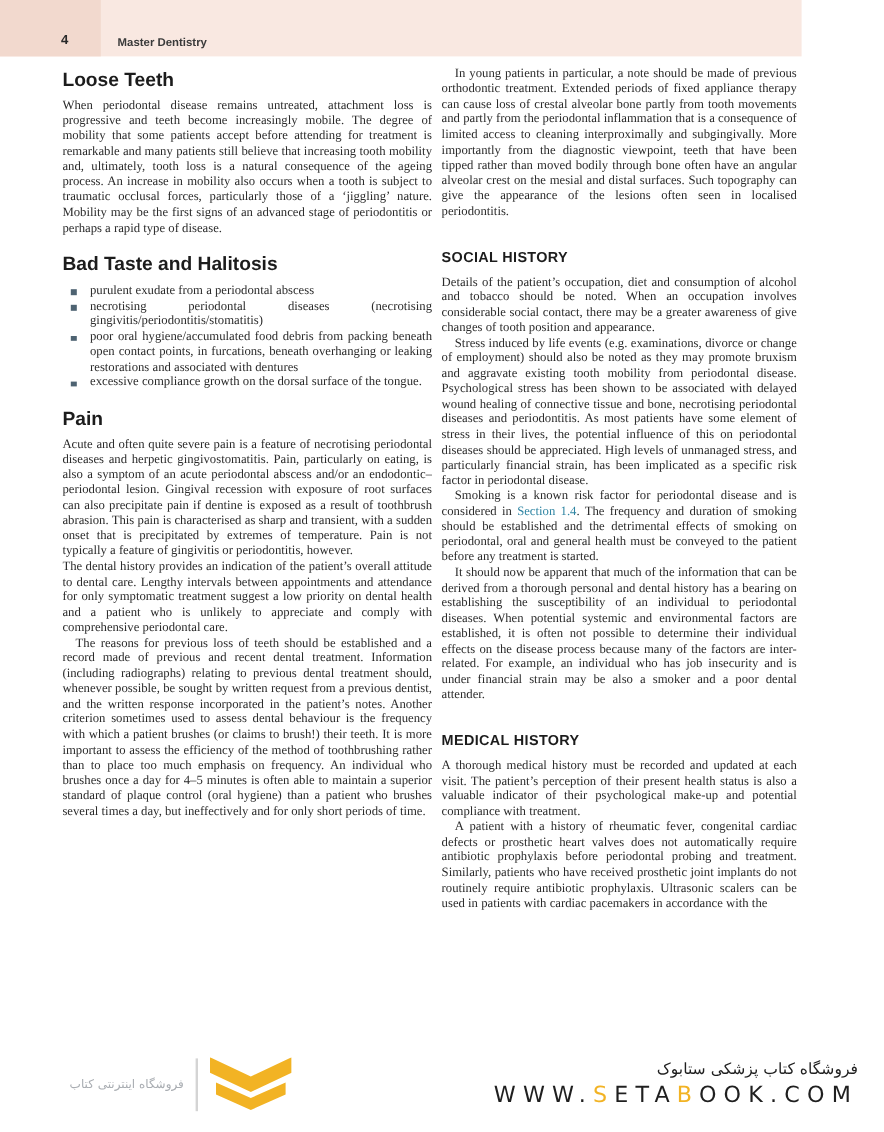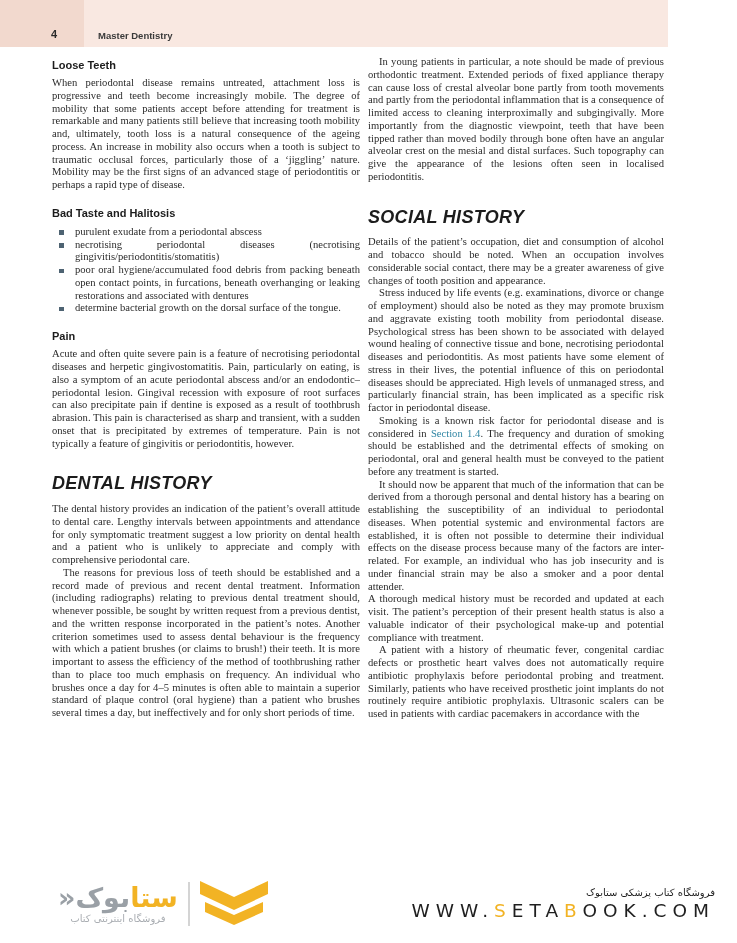--- a/index.html
+++ b/index.html
@@ -27,29 +27,29 @@
     font-size:9.5px; color:#3a3a3a; line-height:1;
   }
   
   .col {
     position:absolute; top:56px; height:818px; overflow:hidden;
     font-size:10.6px; line-height:12.75px; text-align:justify;
   }
   .col-left  { left:52px;  width:308px; }
   .col-right { left:368px; width:296px; }
   h3.sub {
-    font-family:"Liberation Sans", sans-serif; font-size:11px;
+    font-family:"Liberation Sans", sans-serif; font-size:16px;
     font-weight:bold; color:#1c1c1c; margin:15px 0 6px 0; text-align:left;
     line-height:1.1;
   }
   .col h3.sub:first-child { margin-top:3px; }
   h2.sect {
-    font-family:"Liberation Sans", sans-serif; font-size:18px;
+    font-family:"Liberation Sans", sans-serif; font-size:12px;
     font-weight:bold; color:#1c1c1c; letter-spacing:0.3px;
-    margin:24px 0 9px 0; text-align:left; line-height:1.1;font-style:italic;
+    margin:24px 0 9px 0; text-align:left; line-height:1.1;
   }
   p { margin:0; }
   p.indent { text-indent:11px; }
   ul.sq { list-style:none; margin:7px 0 0 0; padding:0; }
   ul.sq li { position:relative; padding-left:23px; margin:0; }
   ul.sq li::before {
     content:""; position:absolute; left:7px; top:4.5px;
     width:4.5px; height:4.5px; background:#4e6372;
   }
   .xlink { color:#2f85a3; }
@@ -69,21 +69,21 @@
   .wm-accent { color:#f2b324; }
   .wm-gray   { color:#9aa0a6; }
   .logo-tagline {
     direction:rtl; font-family:"DejaVu Sans", sans-serif;
     font-size:10px; color:#a9adb2; margin-top:1px;
   }
   .logo-divider { width:2px; height:44px; background:#d4d4d4; }
   .site-group { text-align:right; }
   .store-line {
     direction:rtl; font-family:"DejaVu Sans", sans-serif;
-    font-size:10px; color:#1f1f1f; line-height:1.3;
+    font-size:13px; color:#1f1f1f; line-height:1.3;
   }
   .site-url {
     font-family:"DejaVu Sans", sans-serif; font-weight:normal;
     font-size:18.5px; letter-spacing:6px; color:#1f1f1f; line-height:1.25;
     white-space:nowrap;
   }
   .url-accent { color:#f2b324; }
 </style>
 </head>
 <body>
@@ -99,48 +99,47 @@
 
   <div class="col col-left">
     <h3 class="sub">Loose Teeth</h3>
     <p>When periodontal disease remains untreated, attachment loss is progressive and teeth become increasingly mobile. The degree of mobility that some patients accept before attending for treatment is remarkable and many patients still believe that increasing tooth mobility and, ultimately, tooth loss is a natural consequence of the ageing process. An increase in mobility also occurs when a tooth is subject to traumatic occlusal forces, particularly those of a ‘jiggling’ nature. Mobility may be the first signs of an advanced stage of periodontitis or perhaps a rapid type of disease.</p>
 
     <h3 class="sub">Bad Taste and Halitosis</h3>
     <ul class="sq">
       <li>purulent exudate from a periodontal abscess</li>
       <li>necrotising periodontal diseases (necrotising gingivitis/periodontitis/stomatitis)</li>
       <li>poor oral hygiene/accumulated food debris from packing beneath open contact points, in furcations, beneath overhanging or leaking restorations and associated with dentures</li>
-      <li>determine bacterial growth on the dorsal surface of the tongue.</li>
+      <li>excessive compliance growth on the dorsal surface of the tongue.</li>
     </ul>
 
     <h3 class="sub">Pain</h3>
     <p>Acute and often quite severe pain is a feature of necrotising periodontal diseases and herpetic gingivostomatitis. Pain, particularly on eating, is also a symptom of an acute periodontal abscess and/or an endodontic–periodontal lesion. Gingival recession with exposure of root surfaces can also precipitate pain if dentine is exposed as a result of toothbrush abrasion. This pain is characterised as sharp and transient, with a sudden onset that is precipitated by extremes of temperature. Pain is not typically a feature of gingivitis or periodontitis, however.</p>
 
-    <h2 class="sect">DENTAL HISTORY</h2>
     <p>The dental history provides an indication of the patient’s overall attitude to dental care. Lengthy intervals between appointments and attendance for only symptomatic treatment suggest a low priority on dental health and a patient who is unlikely to appreciate and comply with comprehensive periodontal care.</p>
     <p class="indent">The reasons for previous loss of teeth should be established and a record made of previous and recent dental treatment. Information (including radiographs) relating to previous dental treatment should, whenever possible, be sought by written request from a previous dentist, and the written response incorporated in the patient’s notes. Another criterion sometimes used to assess dental behaviour is the frequency with which a patient brushes (or claims to brush!) their teeth. It is more important to assess the efficiency of the method of toothbrushing rather than to place too much emphasis on frequency. An individual who brushes once a day for 4–5 minutes is often able to maintain a superior standard of plaque control (oral hygiene) than a patient who brushes several times a day, but ineffectively and for only short periods of time.</p>
   </div>
 
   <div class="col col-right">
     <p class="indent">In young patients in particular, a note should be made of previous orthodontic treatment. Extended periods of fixed appliance therapy can cause loss of crestal alveolar bone partly from tooth movements and partly from the periodontal inflammation that is a consequence of limited access to cleaning interproximally and subgingivally. More importantly from the diagnostic viewpoint, teeth that have been tipped rather than moved bodily through bone often have an angular alveolar crest on the mesial and distal surfaces. Such topography can give the appearance of the lesions often seen in localised periodontitis.</p>
 
     <h2 class="sect">SOCIAL HISTORY</h2>
     <p>Details of the patient’s occupation, diet and consumption of alcohol and tobacco should be noted. When an occupation involves considerable social contact, there may be a greater awareness of give changes of tooth position and appearance.</p>
     <p class="indent">Stress induced by life events (e.g. examinations, divorce or change of employment) should also be noted as they may promote bruxism and aggravate existing tooth mobility from periodontal disease. Psychological stress has been shown to be associated with delayed wound healing of connective tissue and bone, necrotising periodontal diseases and periodontitis. As most patients have some element of stress in their lives, the potential influence of this on periodontal diseases should be appreciated. High levels of unmanaged stress, and particularly financial strain, has been implicated as a specific risk factor in periodontal disease.</p>
     <p class="indent"><span>Smoking is a known risk factor for periodontal disease and is considered in </span><span class="xlink">Section 1.4</span><span>. The frequency and duration of smoking should be established and the detrimental effects of smoking on periodontal, oral and general health must be conveyed to the patient before any treatment is started.</span></p>
     <p class="indent">It should now be apparent that much of the information that can be derived from a thorough personal and dental history has a bearing on establishing the susceptibility of an individual to periodontal diseases. When potential systemic and environmental factors are established, it is often not possible to determine their individual effects on the disease process because many of the factors are inter-related. For example, an individual who has job insecurity and is under financial strain may be also a smoker and a poor dental attender.</p>
 
+    <h2 class="sect">MEDICAL HISTORY</h2>
     <p>A thorough medical history must be recorded and updated at each visit. The patient’s perception of their present health status is also a valuable indicator of their psychological make-up and potential compliance with treatment.</p>
     <p class="indent">A patient with a history of rheumatic fever, congenital cardiac defects or prosthetic heart valves does not automatically require antibiotic prophylaxis before periodontal probing and treatment. Similarly, patients who have received prosthetic joint implants do not routinely require antibiotic prophylaxis. Ultrasonic scalers can be used in patients with cardiac pacemakers in accordance with the</p>
   </div>
 
   <div class="footer">
     <div class="logo-group">
       <div class="wordmark-wrap">
-        <div class="wordmark" dir="rtl"><span class="wm-accent">ستا</span><span class="wm-gray">بوک</span><span class="wm-gray">«</span></div>
         <div class="logo-tagline">فروشگاه اینترنتی کتاب</div>
       </div>
       <div class="logo-divider"></div>
       <svg width="68" height="46" viewBox="0 0 68 46">
         <polygon points="0,0 34,16 68,0 68,13 34,29 0,13" fill="#f2b324"></polygon>
         <polygon points="5,21 34,34 63,21 63,31 34,44 5,31" fill="#f2b324"></polygon>
       </svg>
     </div>
     <div class="site-group">
       <div class="store-line">فروشگاه کتاب پزشکی ستابوک</div>

